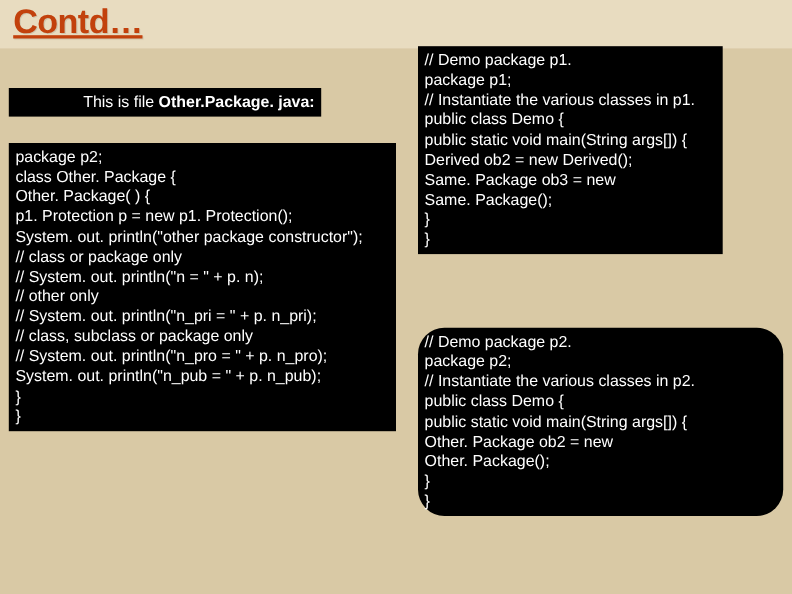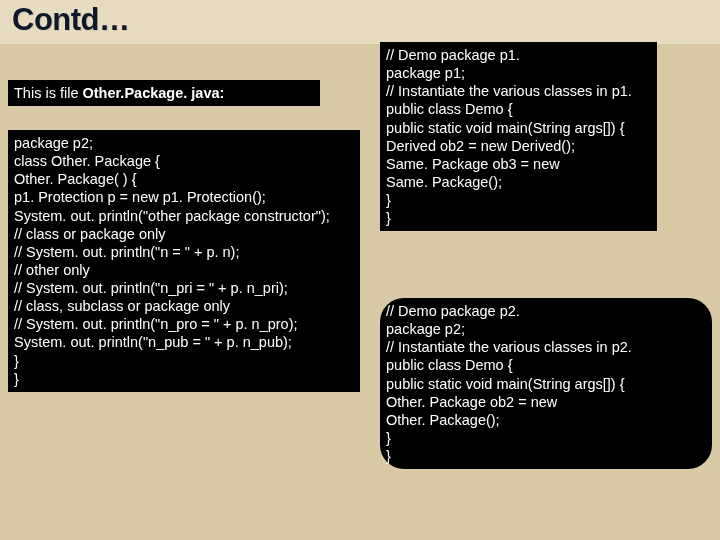--- a/index.html
+++ b/index.html
@@ -15,36 +15,38 @@
       overflow: hidden;
       position: relative;
     }
     .header {
       padding: 2px 12px 6px;
       background: #e8dcc0;
     }
     .title {
       font-size: 31px;
       font-weight: bold;
-      color: #0f172a;
+      color: #c2410c;
       text-shadow: 1px 1px 0 rgba(0,0,0,0.1);
       letter-spacing: -0.5px;
+      text-decoration: underline;
     }
     .box {
       background: #000;
       color: #fff;
       position: absolute;
       padding: 4px 6px;
       font-size: 14.5px;
       line-height: 1.25;
     }
     .box-left-header {
       left: 8px;
       top: 80px;
-      width: 312px;
+      width: 284px;
+      text-align: right;
     }
     .box-left-header .bold {
       font-weight: bold;
     }
     .box-left-code {
       left: 8px;
       top: 130px;
       width: 352px;
     }
     .box-right-top {

